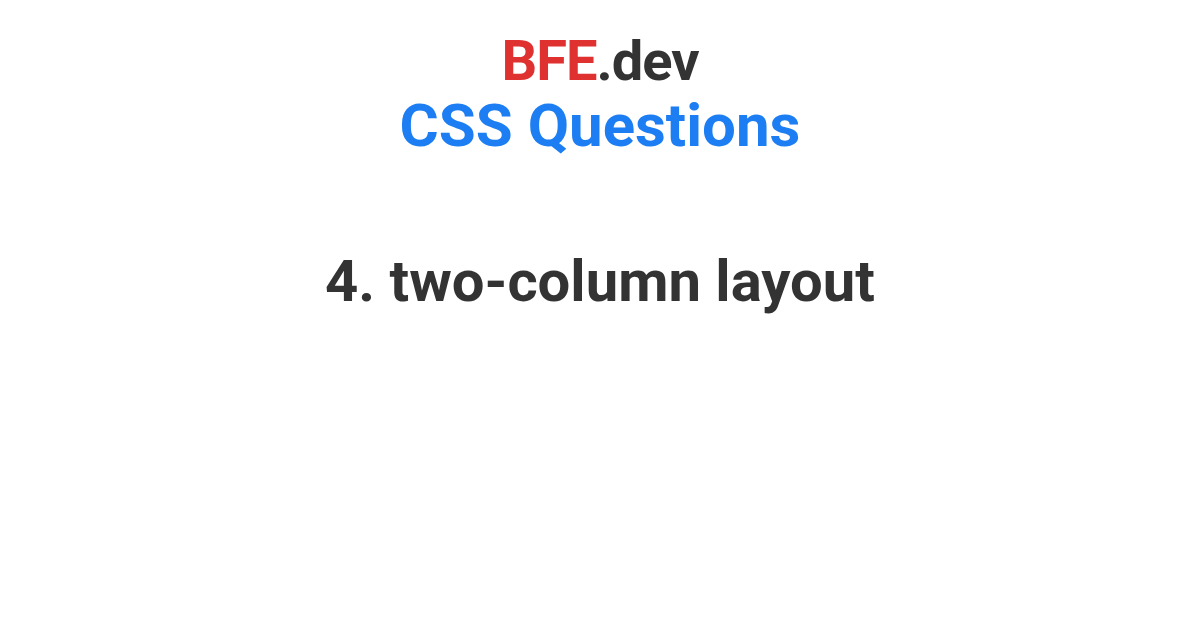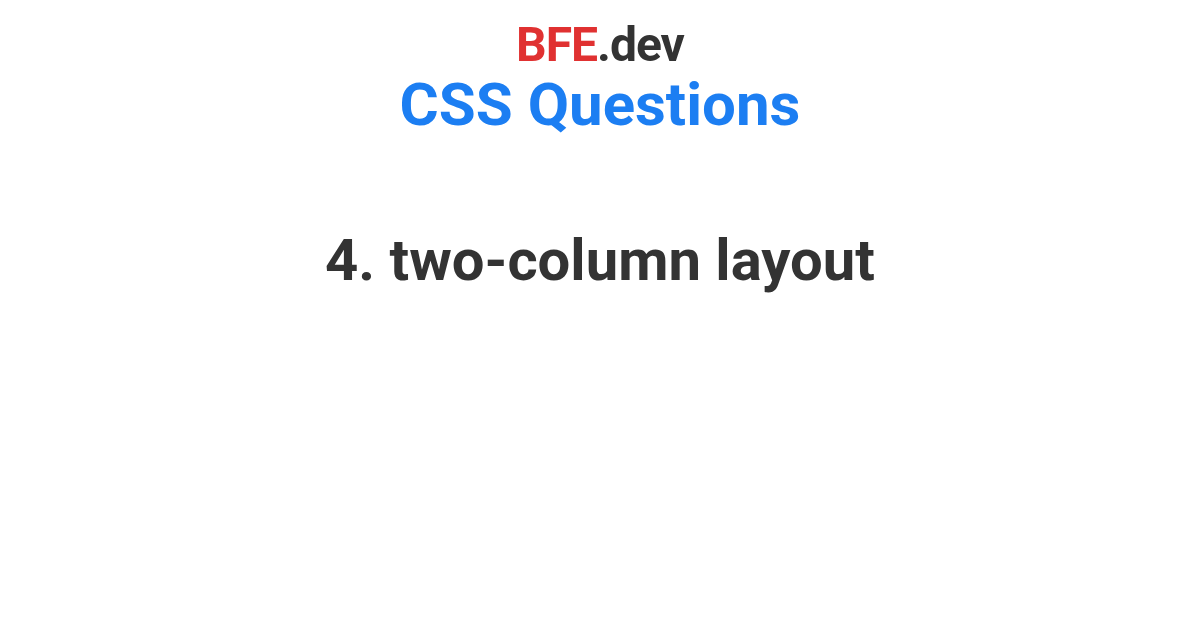--- a/index.html
+++ b/index.html
@@ -10,22 +10,22 @@
     body {
       width: 1200px;
       height: 627px;
       background: #ffffff;
       font-family: -apple-system, BlinkMacSystemFont, "Segoe UI", Roboto, "Helvetica Neue", Arial, sans-serif;
       display: flex;
       flex-direction: column;
       align-items: center;
     }
     .logo {
-      margin-top: 16px;
-      font-size: 48px;
+      margin-top: 28px;
+      font-size: 56px;
       font-weight: 700;
       letter-spacing: -1px;
     }
     .logo-brand {
       color: #e03131;
     }
     .logo-suffix {
       color: #333333;
     }
     .category {

